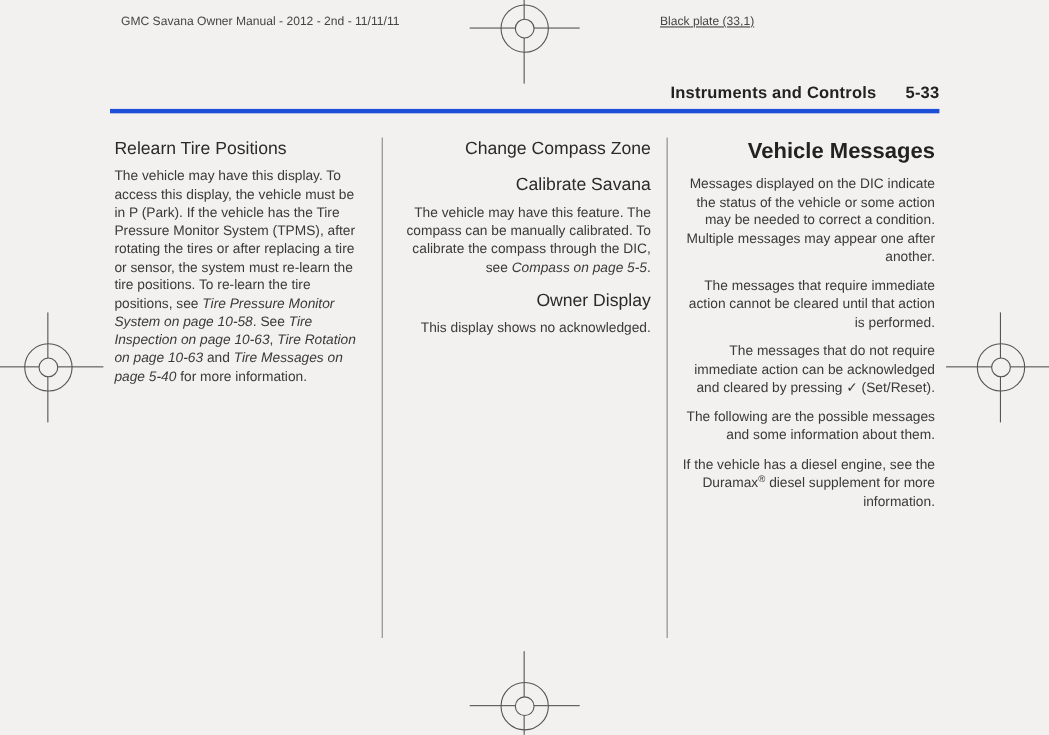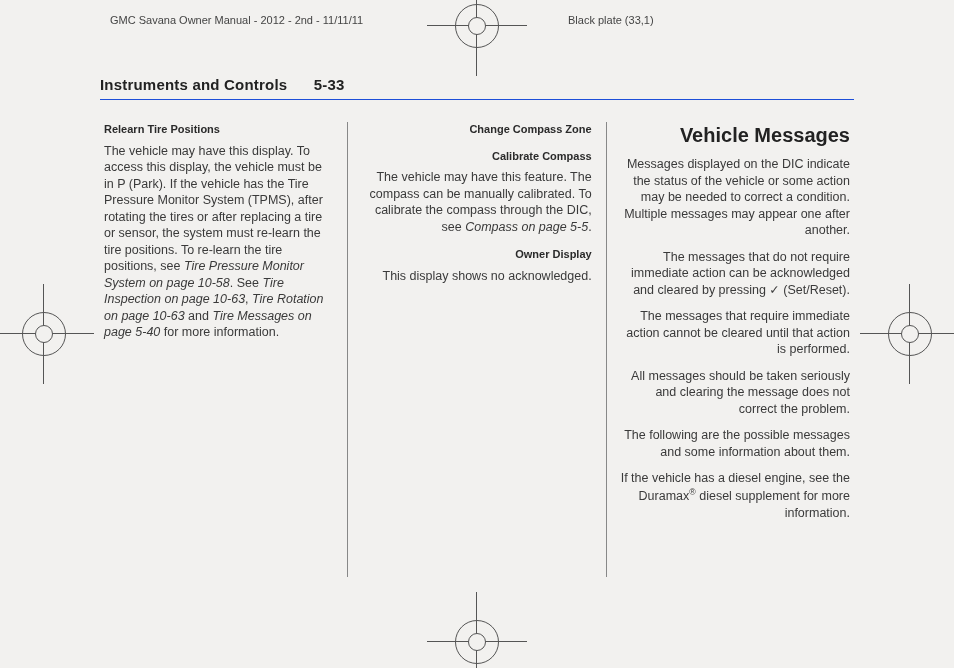--- a/index.html
+++ b/index.html
@@ -56,39 +56,40 @@
   .top-meta-left {
     position: absolute;
     left: 110px;
     top: 14px;
     font-size: 11px;
     color: #444;
     text-align: center;
   }
   .top-meta-right {
     position: absolute;
-    left: 568px;
+    left: 600px;
     top: 14px;
     font-size: 11px;
     color: #444;
+    text-decoration: underline;
   }
 
   .page {
     position: absolute;
     left: 100px;
     top: 76px;
     width: 754px;
   }
   .running-head {
-    text-align: left;
+    text-align: right;
     font-size: 15px;
     font-weight: bold;
     color: #222;
     padding-bottom: 6px;
-    border-bottom: 1px solid #1d4ed8;
+    border-bottom: 4px solid #1d4ed8;
     letter-spacing: 0.2px;
   }
   .running-head .sec-title { margin-right: 22px; }
   .columns {
     display: flex;
     margin-top: 22px;
   }
   .col {
     flex: 1 1 0;
     font-size: 12.5px;
@@ -97,22 +98,22 @@
     padding: 0 14px;
     box-sizing: border-box;
   }
   .col + .col {
     border-left: 1px solid #888;
     text-align: right;
   }
   .col1 { padding-left: 4px; }
   .col3 { padding-right: 4px; }
   .subhead {
-    font-weight: bold;
-    font-size: 11px;
+    font-weight: normal;
+    font-size: 16px;
     margin: 0 0 6px 0;
     color: #2a2a2a;
   }
   .subhead.mt { margin-top: 12px; }
   p { margin: 0 0 10px 0; }
   .ital { font-style: italic; }
   h2.section {
     font-size: 20px;
     font-weight: bold;
     margin: 0 0 8px 12px;
@@ -165,36 +166,35 @@
 
     <div class="col col1">
       <div class="subhead">Relearn Tire Positions</div>
       <p>
         <span>The vehicle may have this display. To access this display, the vehicle must be in P (Park). If the vehicle has the Tire Pressure Monitor System (TPMS), after rotating the tires or after replacing a tire or sensor, the system must re-learn the tire positions. To re-learn the tire positions, see </span><span class="ital">Tire Pressure Monitor System on page 10‑58</span><span>. See </span><span class="ital">Tire Inspection on page 10‑63</span><span>, </span><span class="ital">Tire Rotation on page 10‑63</span><span> and </span><span class="ital">Tire Messages on page 5‑40</span><span> for more information.</span>
       </p>
     </div>
 
     <div class="col">
       <div class="subhead">Change Compass Zone</div>
-      <div class="subhead mt">Calibrate Compass</div>
+      <div class="subhead mt">Calibrate Savana</div>
       <p>
         <span>The vehicle may have this feature. The compass can be manually calibrated. To calibrate the compass through the DIC, see </span><span class="ital">Compass on page 5‑5</span><span>.</span>
       </p>
       <div class="subhead mt">Owner Display</div>
       <p>This display shows no acknowledged.</p>
     </div>
 
     <div class="col col3">
       <h2 class="section">Vehicle Messages</h2>
       <p>Messages displayed on the DIC indicate the status of the vehicle or some action may be needed to correct a condition. Multiple messages may appear one after another.</p>
+      <p>The messages that require immediate action cannot be cleared until that action is performed.</p>
       <p>
         <span>The messages that do not require immediate action can be acknowledged and cleared by pressing </span><span class="check">✓</span><span> (Set/Reset).</span>
       </p>
-      <p>The messages that require immediate action cannot be cleared until that action is performed.</p>
-      <p>All messages should be taken seriously and clearing the message does not correct the problem.</p>
       <p>The following are the possible messages and some information about them.</p>
       <p>
         <span>If the vehicle has a diesel engine, see the Duramax</span><sup>®</sup><span> diesel supplement for more information.</span>
       </p>
     </div>
 
   </div>
 </div>
 
 </body></html>

